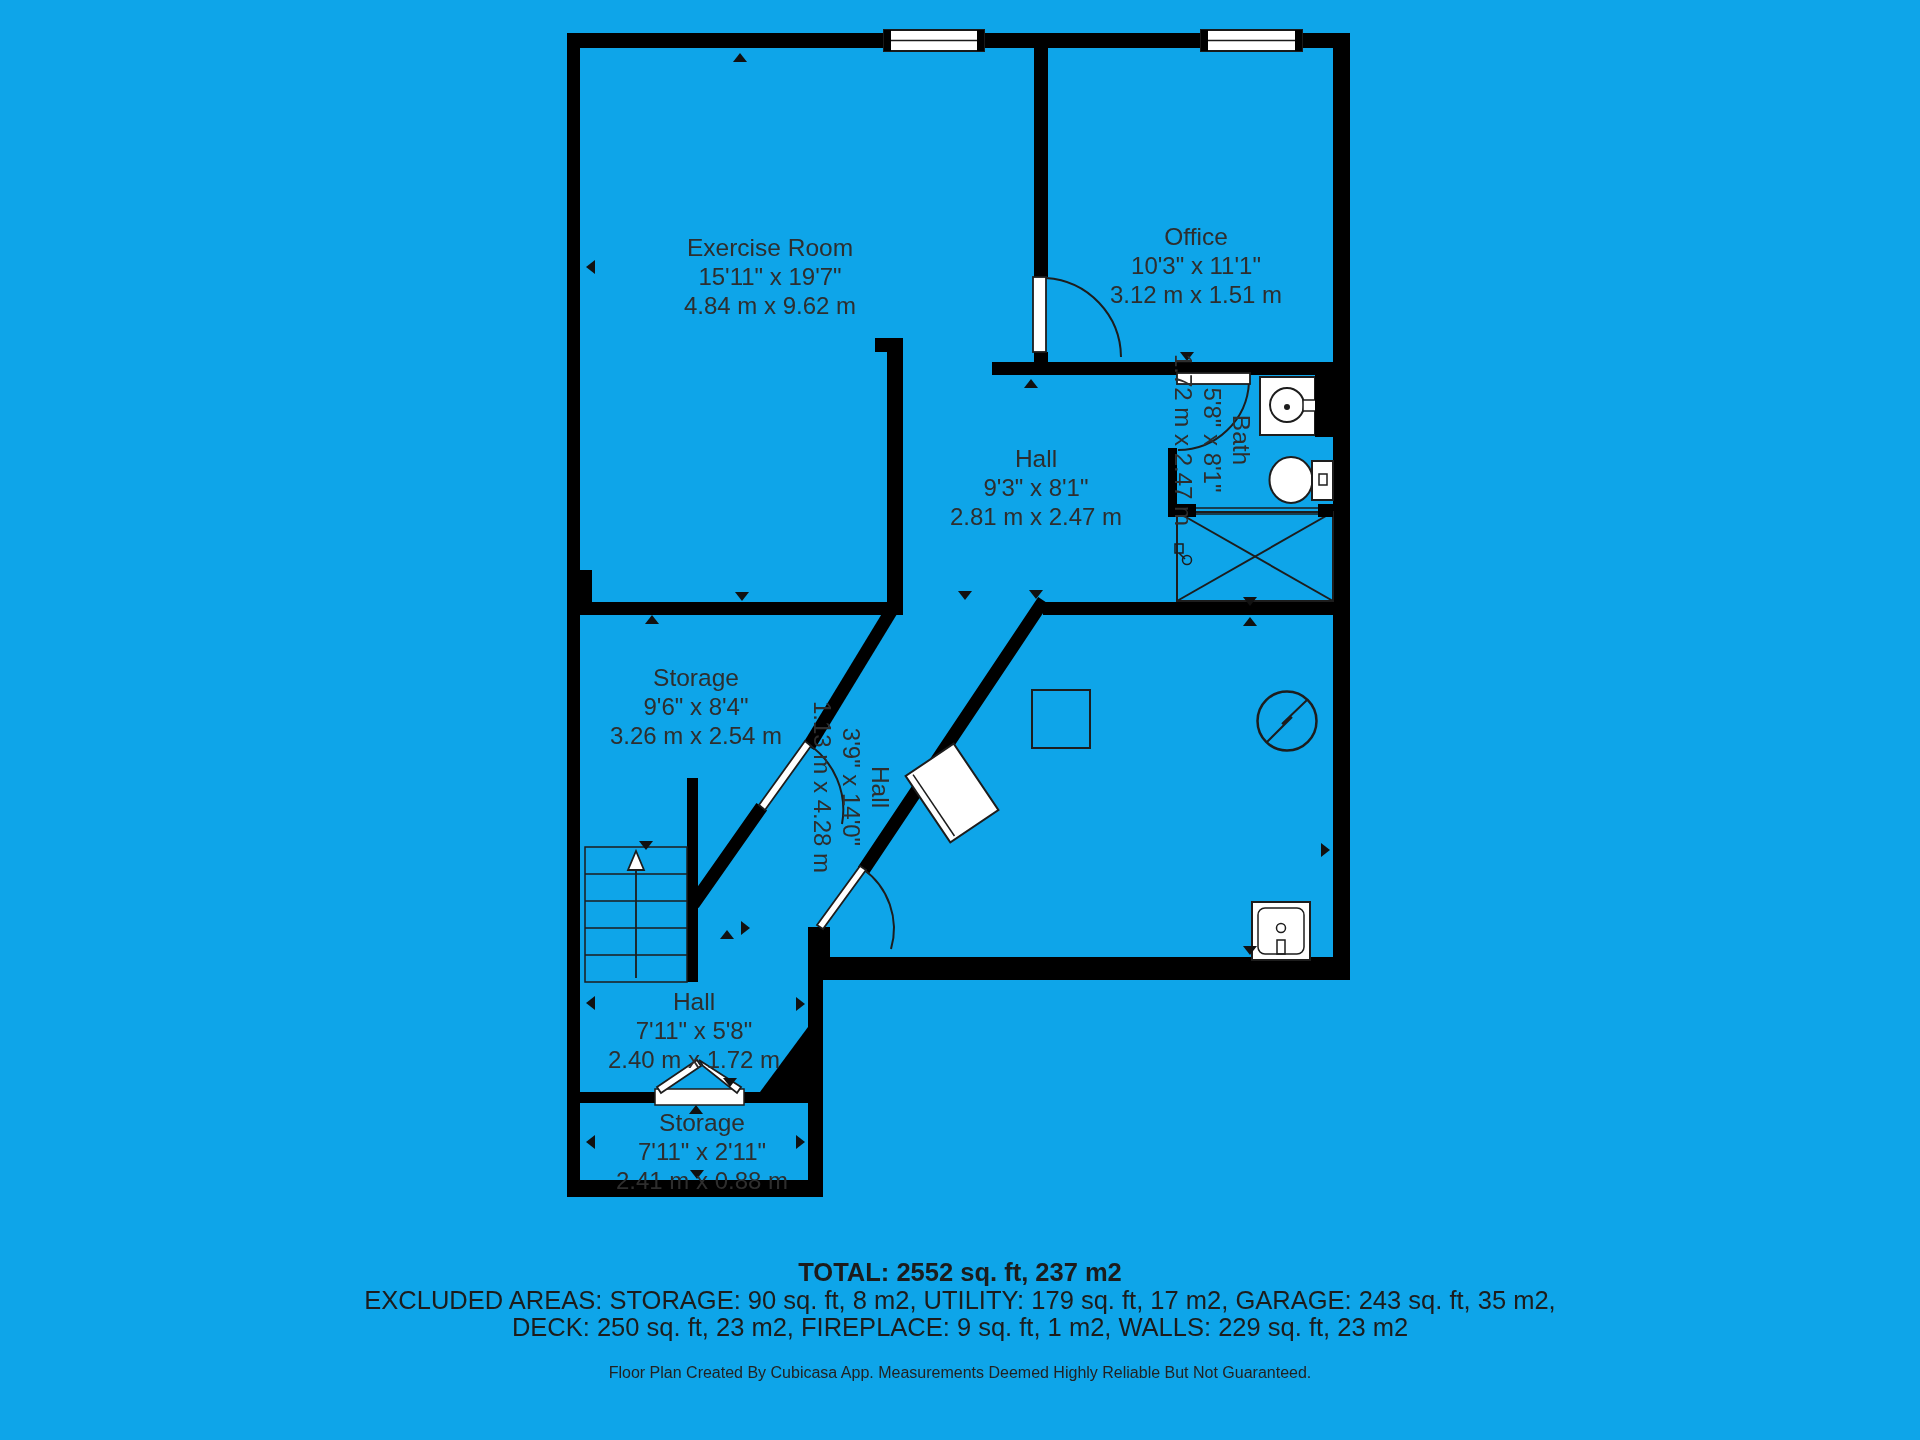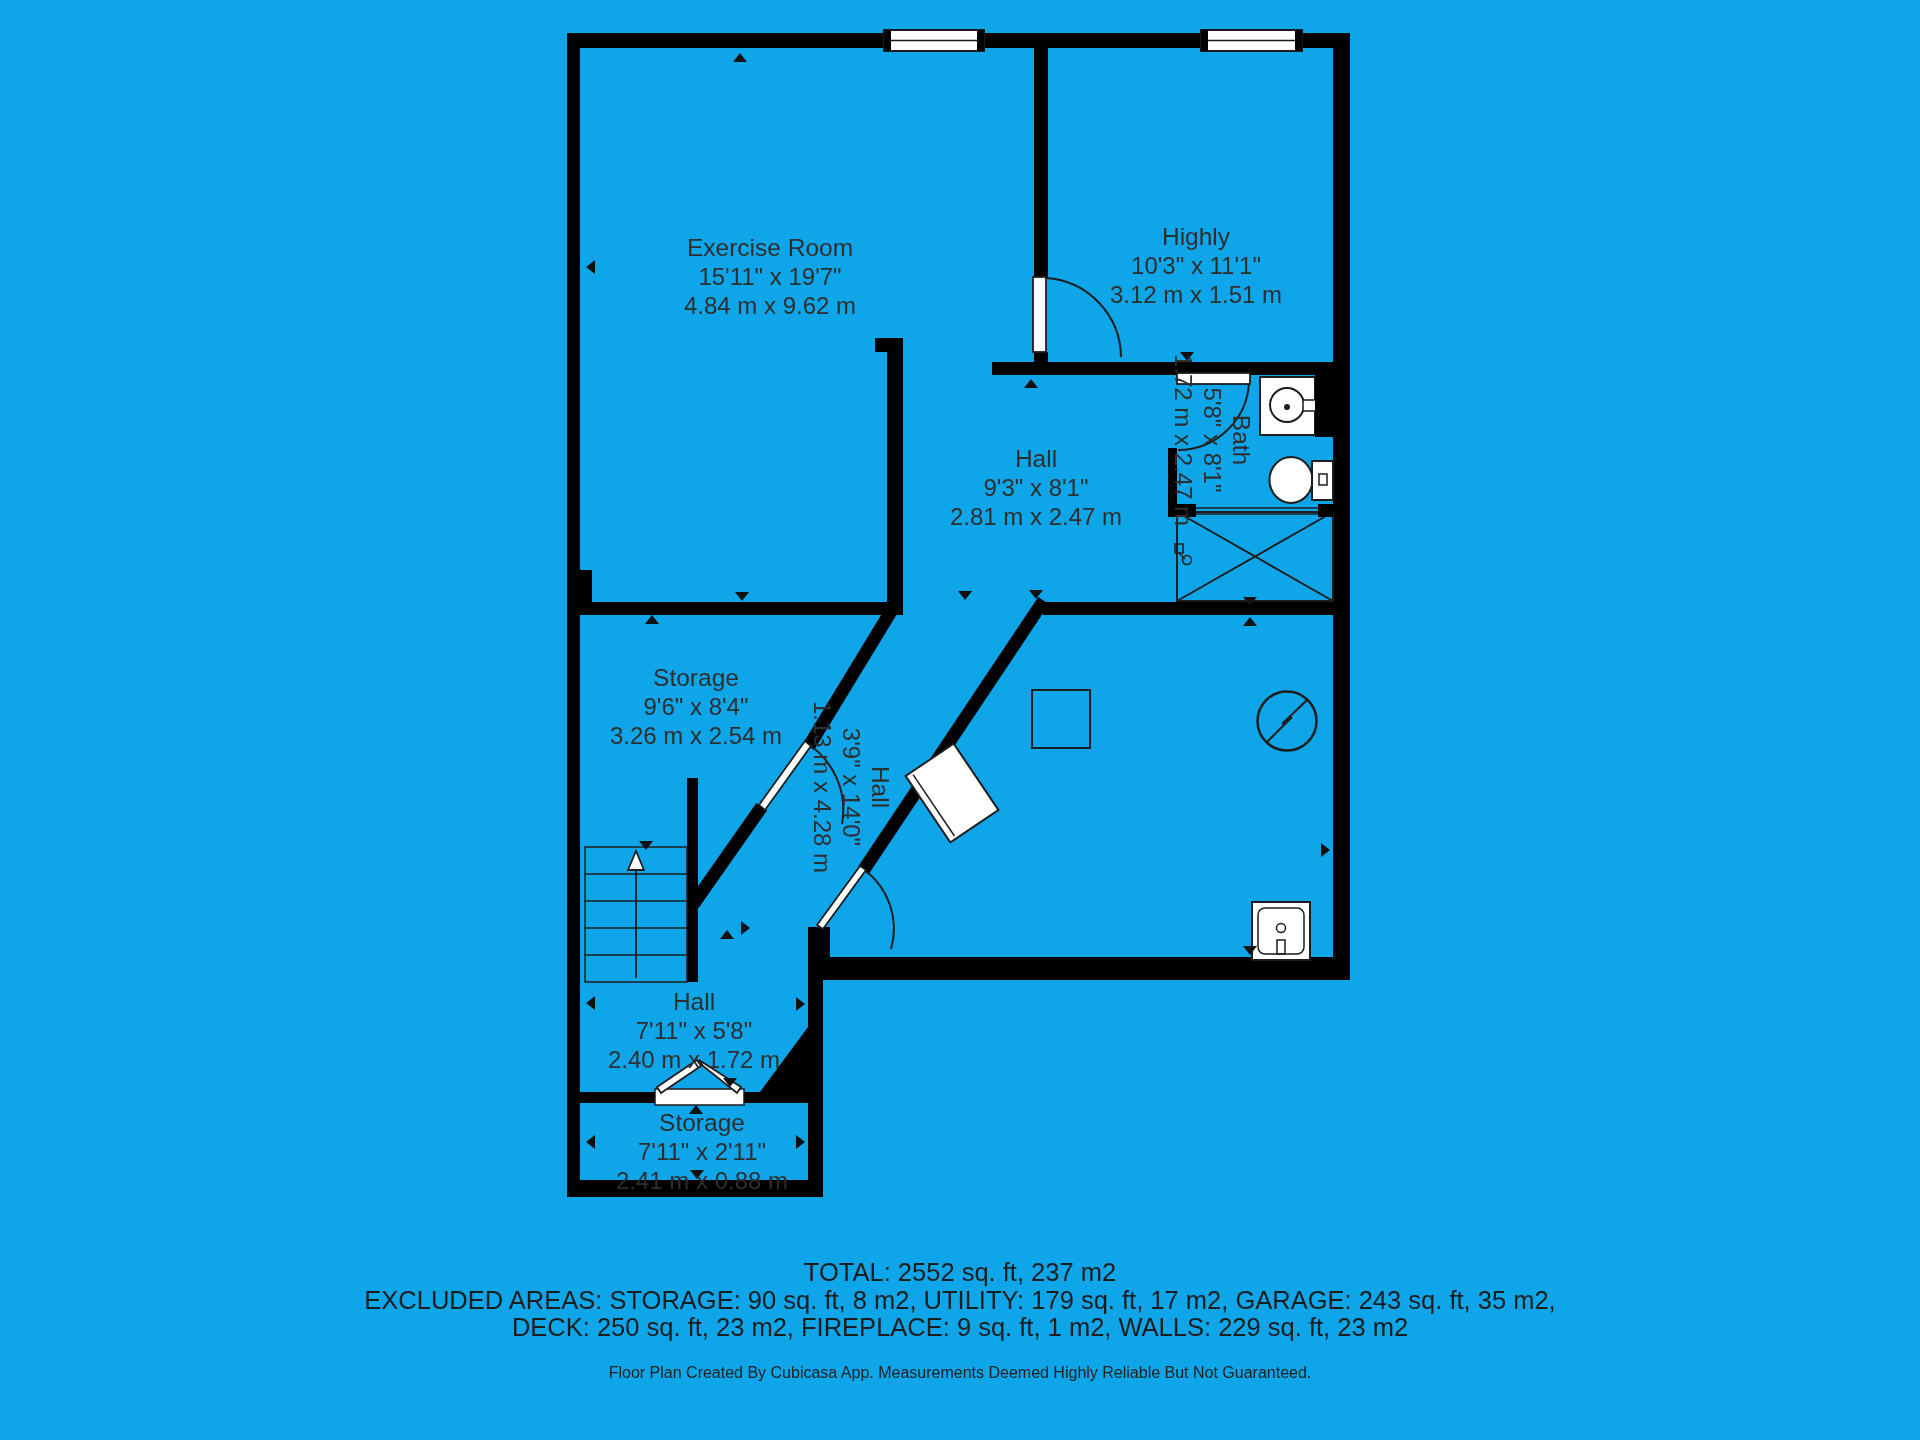--- a/index.html
+++ b/index.html
@@ -6,21 +6,21 @@
   #page{position:relative;width:1920px;height:1440px;background:#0ea5e9;overflow:hidden;
         font-family:"Liberation Sans", sans-serif;}
   #plan-svg{position:absolute;left:0;top:0;width:1920px;height:1440px;}
   .room-label{position:absolute;transform:translateX(-50%);text-align:center;
               color:#2e2e2e;font-size:24.5px;line-height:29px;white-space:nowrap;}
   .room-label.rot{transform:translate(-50%,-50%) rotate(90deg);}
   .room-name{font-size:24.5px;}
   .room-dim{font-size:24px;}
   #summary{position:absolute;left:0;top:1259px;width:1920px;text-align:center;
            color:#1c1c1c;font-size:25.5px;line-height:27.5px;}
-  #summary .total{font-weight:normal;}
+  #summary .total{font-weight:bold;}
   #summary .disclaimer{font-size:16px;margin-top:17px;color:#222222;}
 </style>
 </head>
 <body>
 
 <div id="page">
 
   <svg id="plan-svg" viewBox="0 0 1920 1440" xmlns="http://www.w3.org/2000/svg">
 
     <g fill="#000000" stroke="none">
@@ -175,21 +175,21 @@
     </g>
   </svg>
 
   <div class="room-label" style="left:770px;top:233px">
     <div class="room-name">Exercise Room</div>
     <div class="room-dim">15'11" x 19'7"</div>
     <div class="room-dim">4.84 m x 9.62 m</div>
   </div>
 
   <div class="room-label" style="left:1196px;top:222px">
-    <div class="room-name">Highly</div>
+    <div class="room-name">Office</div>
     <div class="room-dim">10'3" x 11'1"</div>
     <div class="room-dim">3.12 m x 1.51 m</div>
   </div>
 
   <div class="room-label" style="left:1036px;top:444px">
     <div class="room-name">Hall</div>
     <div class="room-dim">9'3" x 8'1"</div>
     <div class="room-dim">2.81 m x 2.47 m</div>
   </div>
 

